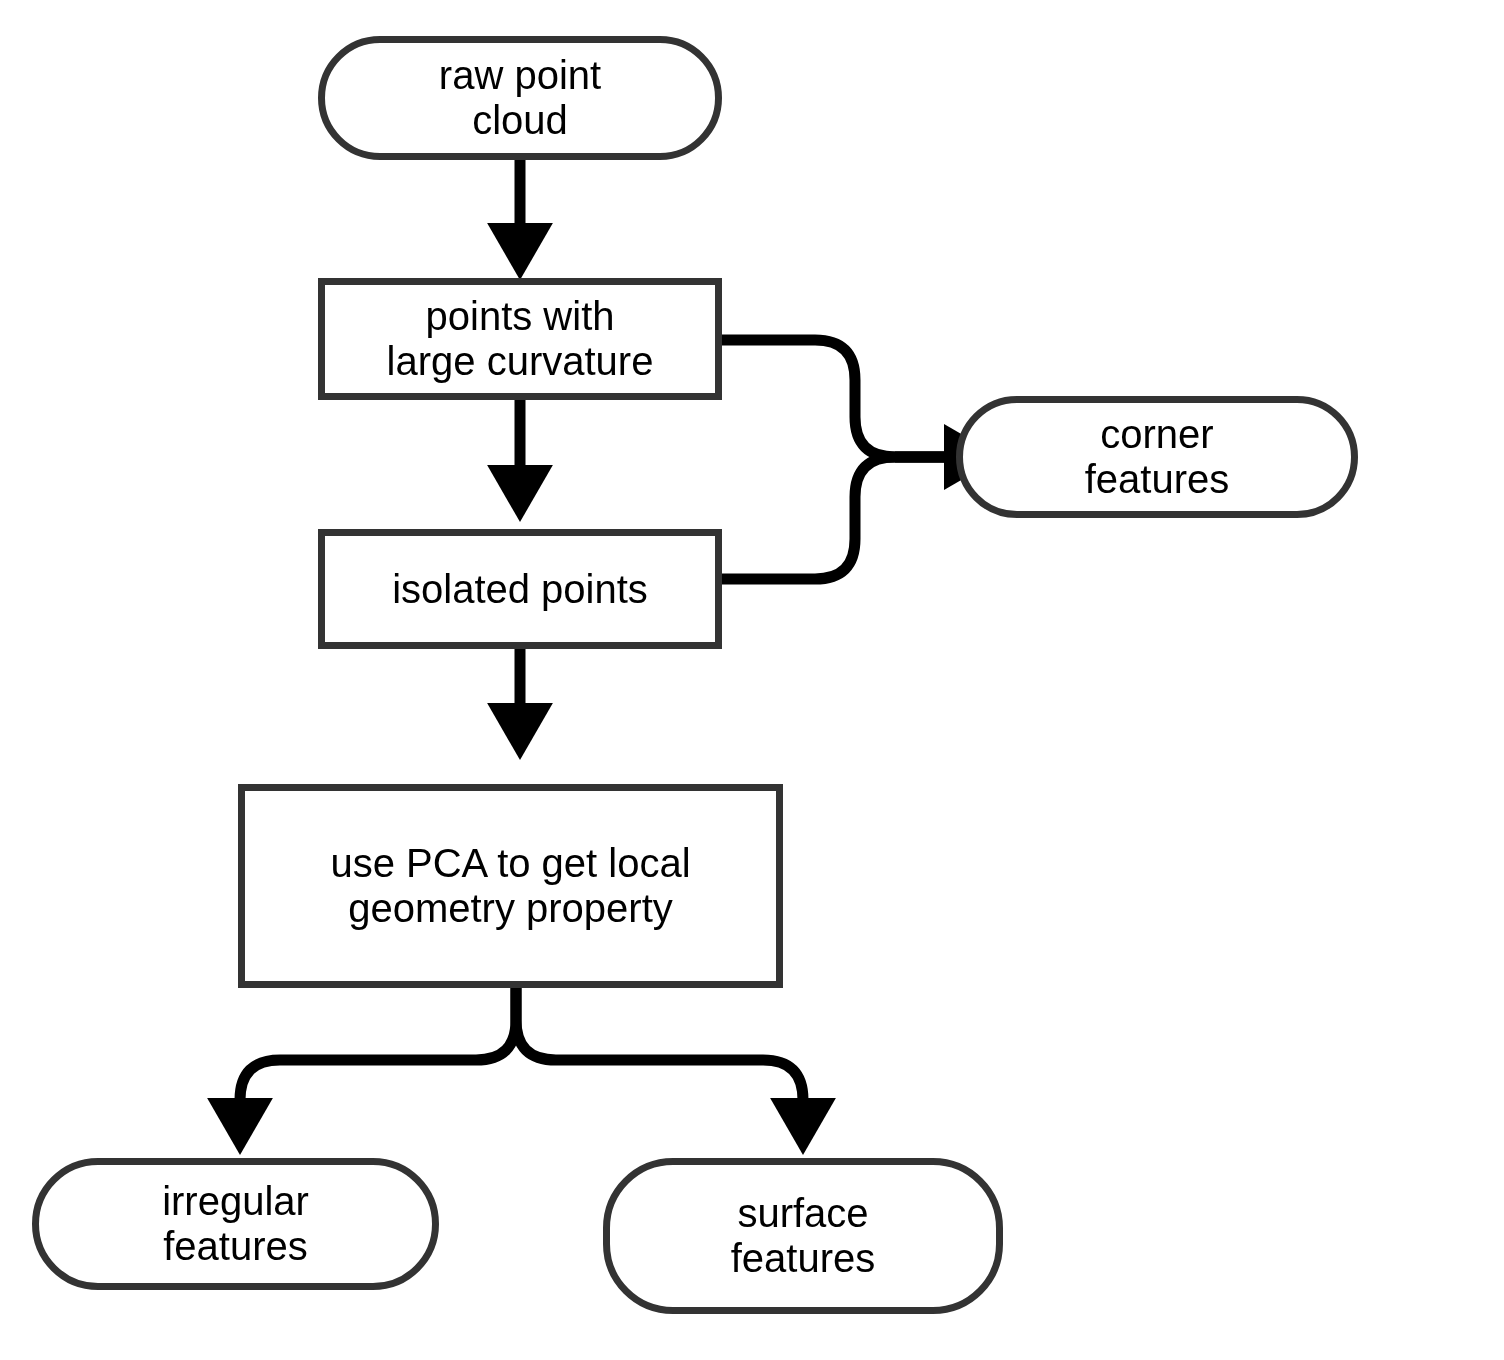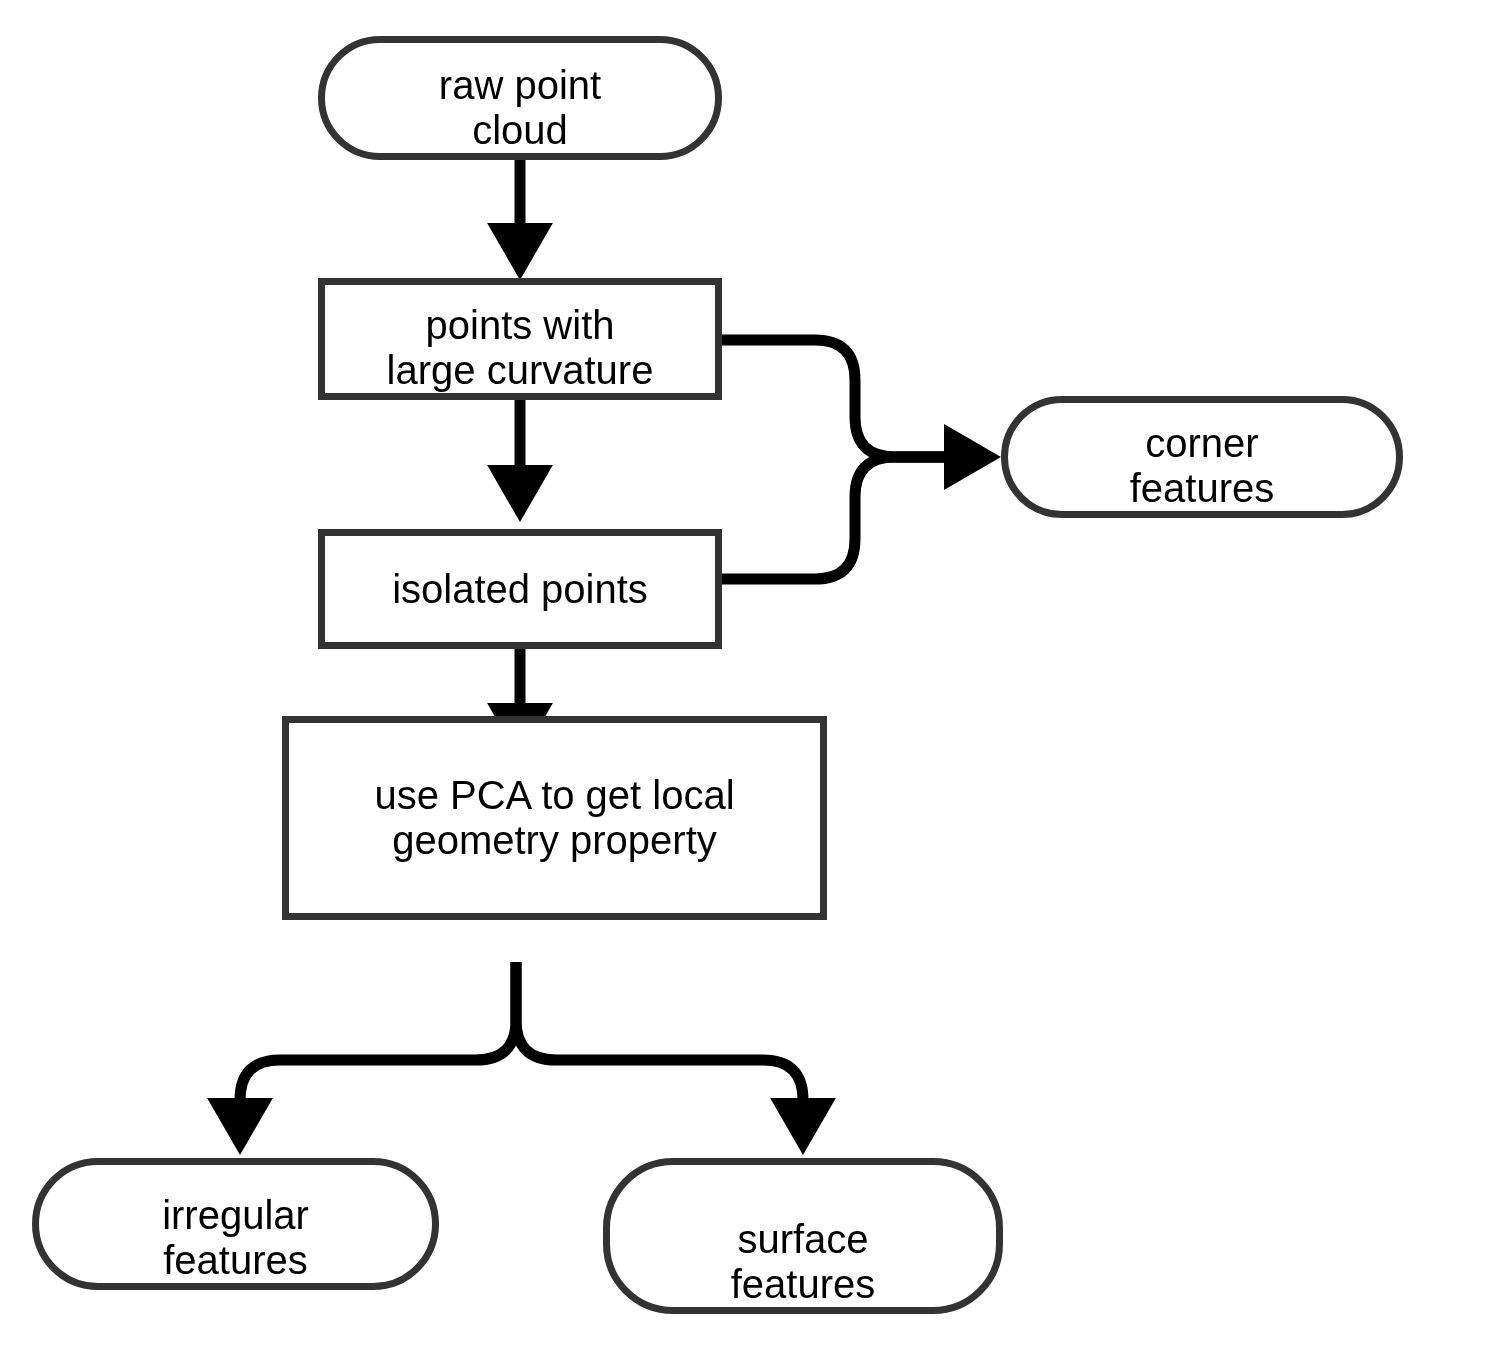--- a/index.html
+++ b/index.html
@@ -37,33 +37,32 @@
     line-height: 1.12;
     z-index: 2;
   }
   .node.process {
     border: 7px solid #333333;
     border-radius: 0;
   }
   .node.terminal {
     border: 7px solid #333333;
     border-radius: 70px;
-    align-items: flex-end;
   }
   .node-label {
     white-space: pre-line;
     padding: 0 10px;
   }
 
   
   #node-raw-point-cloud   { left: 318px; top: 36px;   width: 404px; height: 124px; }
-  #node-large-curvature   { left: 318px; top: 278px;  width: 404px; height: 122px; align-items: flex-end; }
+  #node-large-curvature   { left: 318px; top: 278px;  width: 404px; height: 122px; }
   #node-isolated-points   { left: 318px; top: 529px;  width: 404px; height: 120px; }
-  #node-corner-features   { left: 1001px; top: 396px; width: 402px; height: 122px; }
-  #node-use-pca           { left: 238px; top: 716px;  width: 545px; height: 204px; margin-left: 44px; }
+  #node-corner-features   { left: 956px; top: 396px; width: 402px; height: 122px; }
+  #node-use-pca           { left: 238px; top: 784px;  width: 545px; height: 204px; }
   #node-irregular-features{ left: 32px;  top: 1158px; width: 407px; height: 132px; }
   #node-surface-features  { left: 603px; top: 1158px; width: 400px; height: 156px; }
 </style>
 </head>
 <body>
 
 <div id="canvas">
 
   <svg class="edge-layer" viewBox="0 0 1504 1360" width="1504" height="1360" xmlns="http://www.w3.org/2000/svg">
     <defs>

